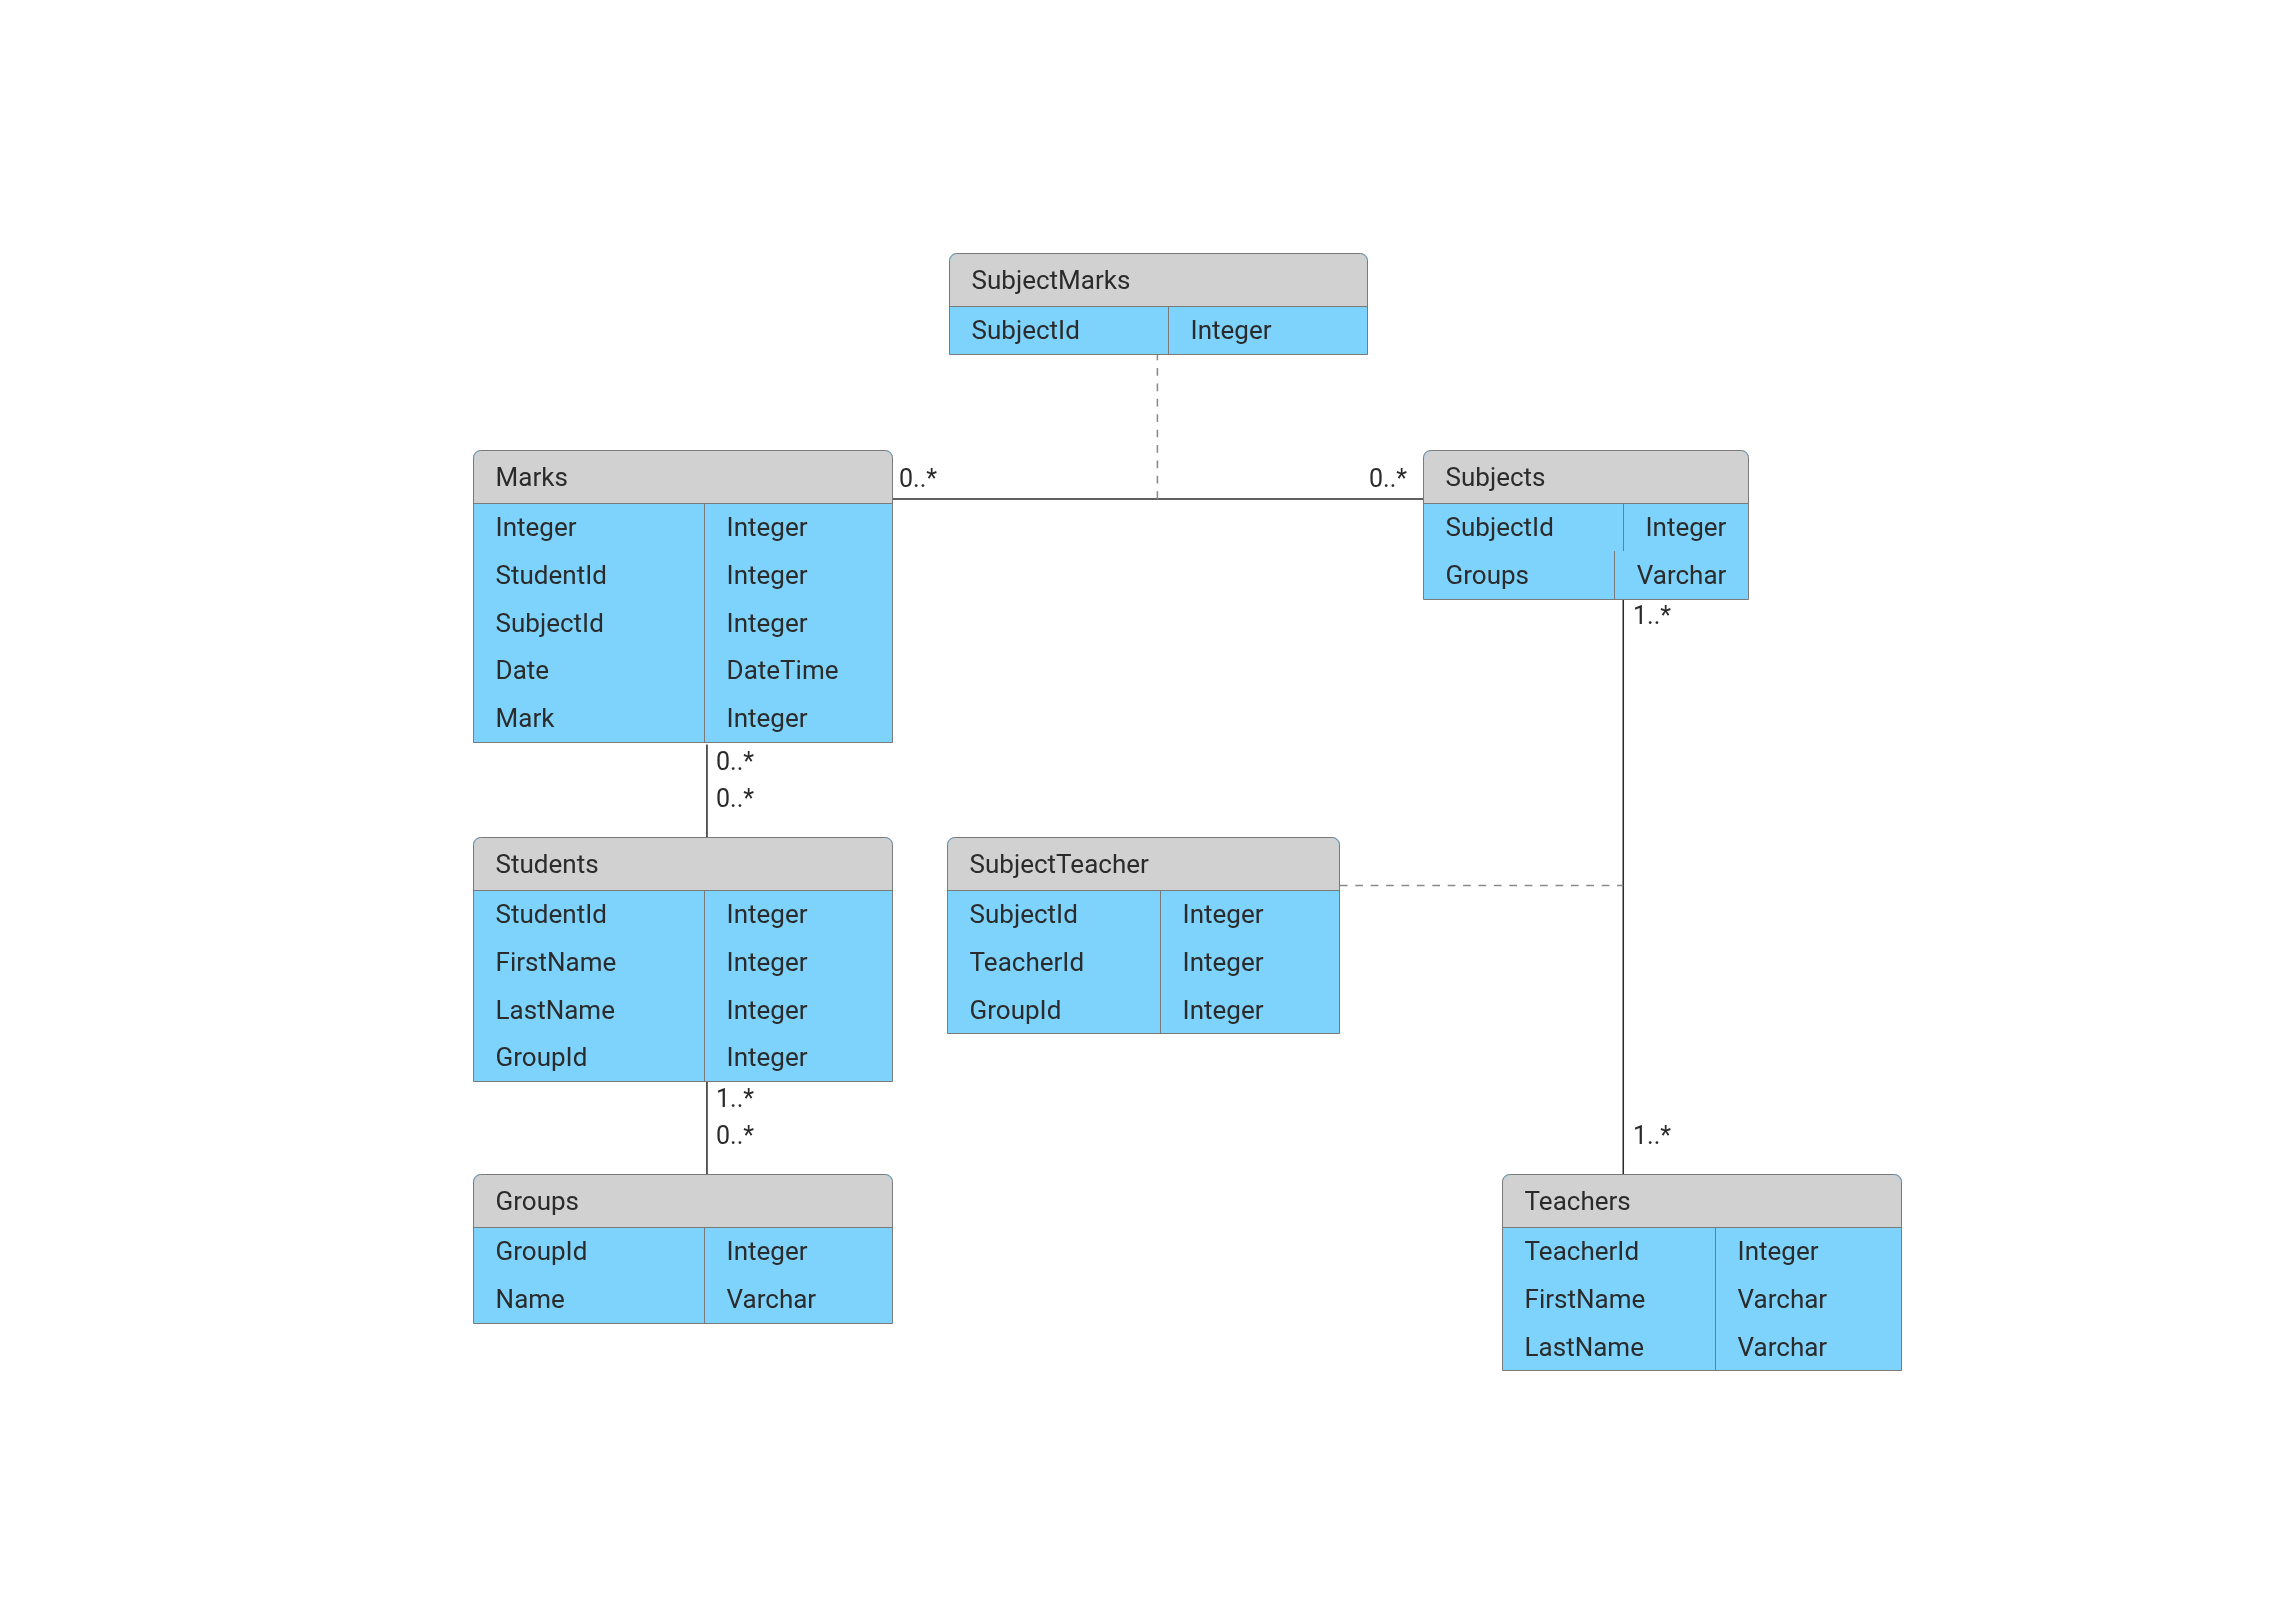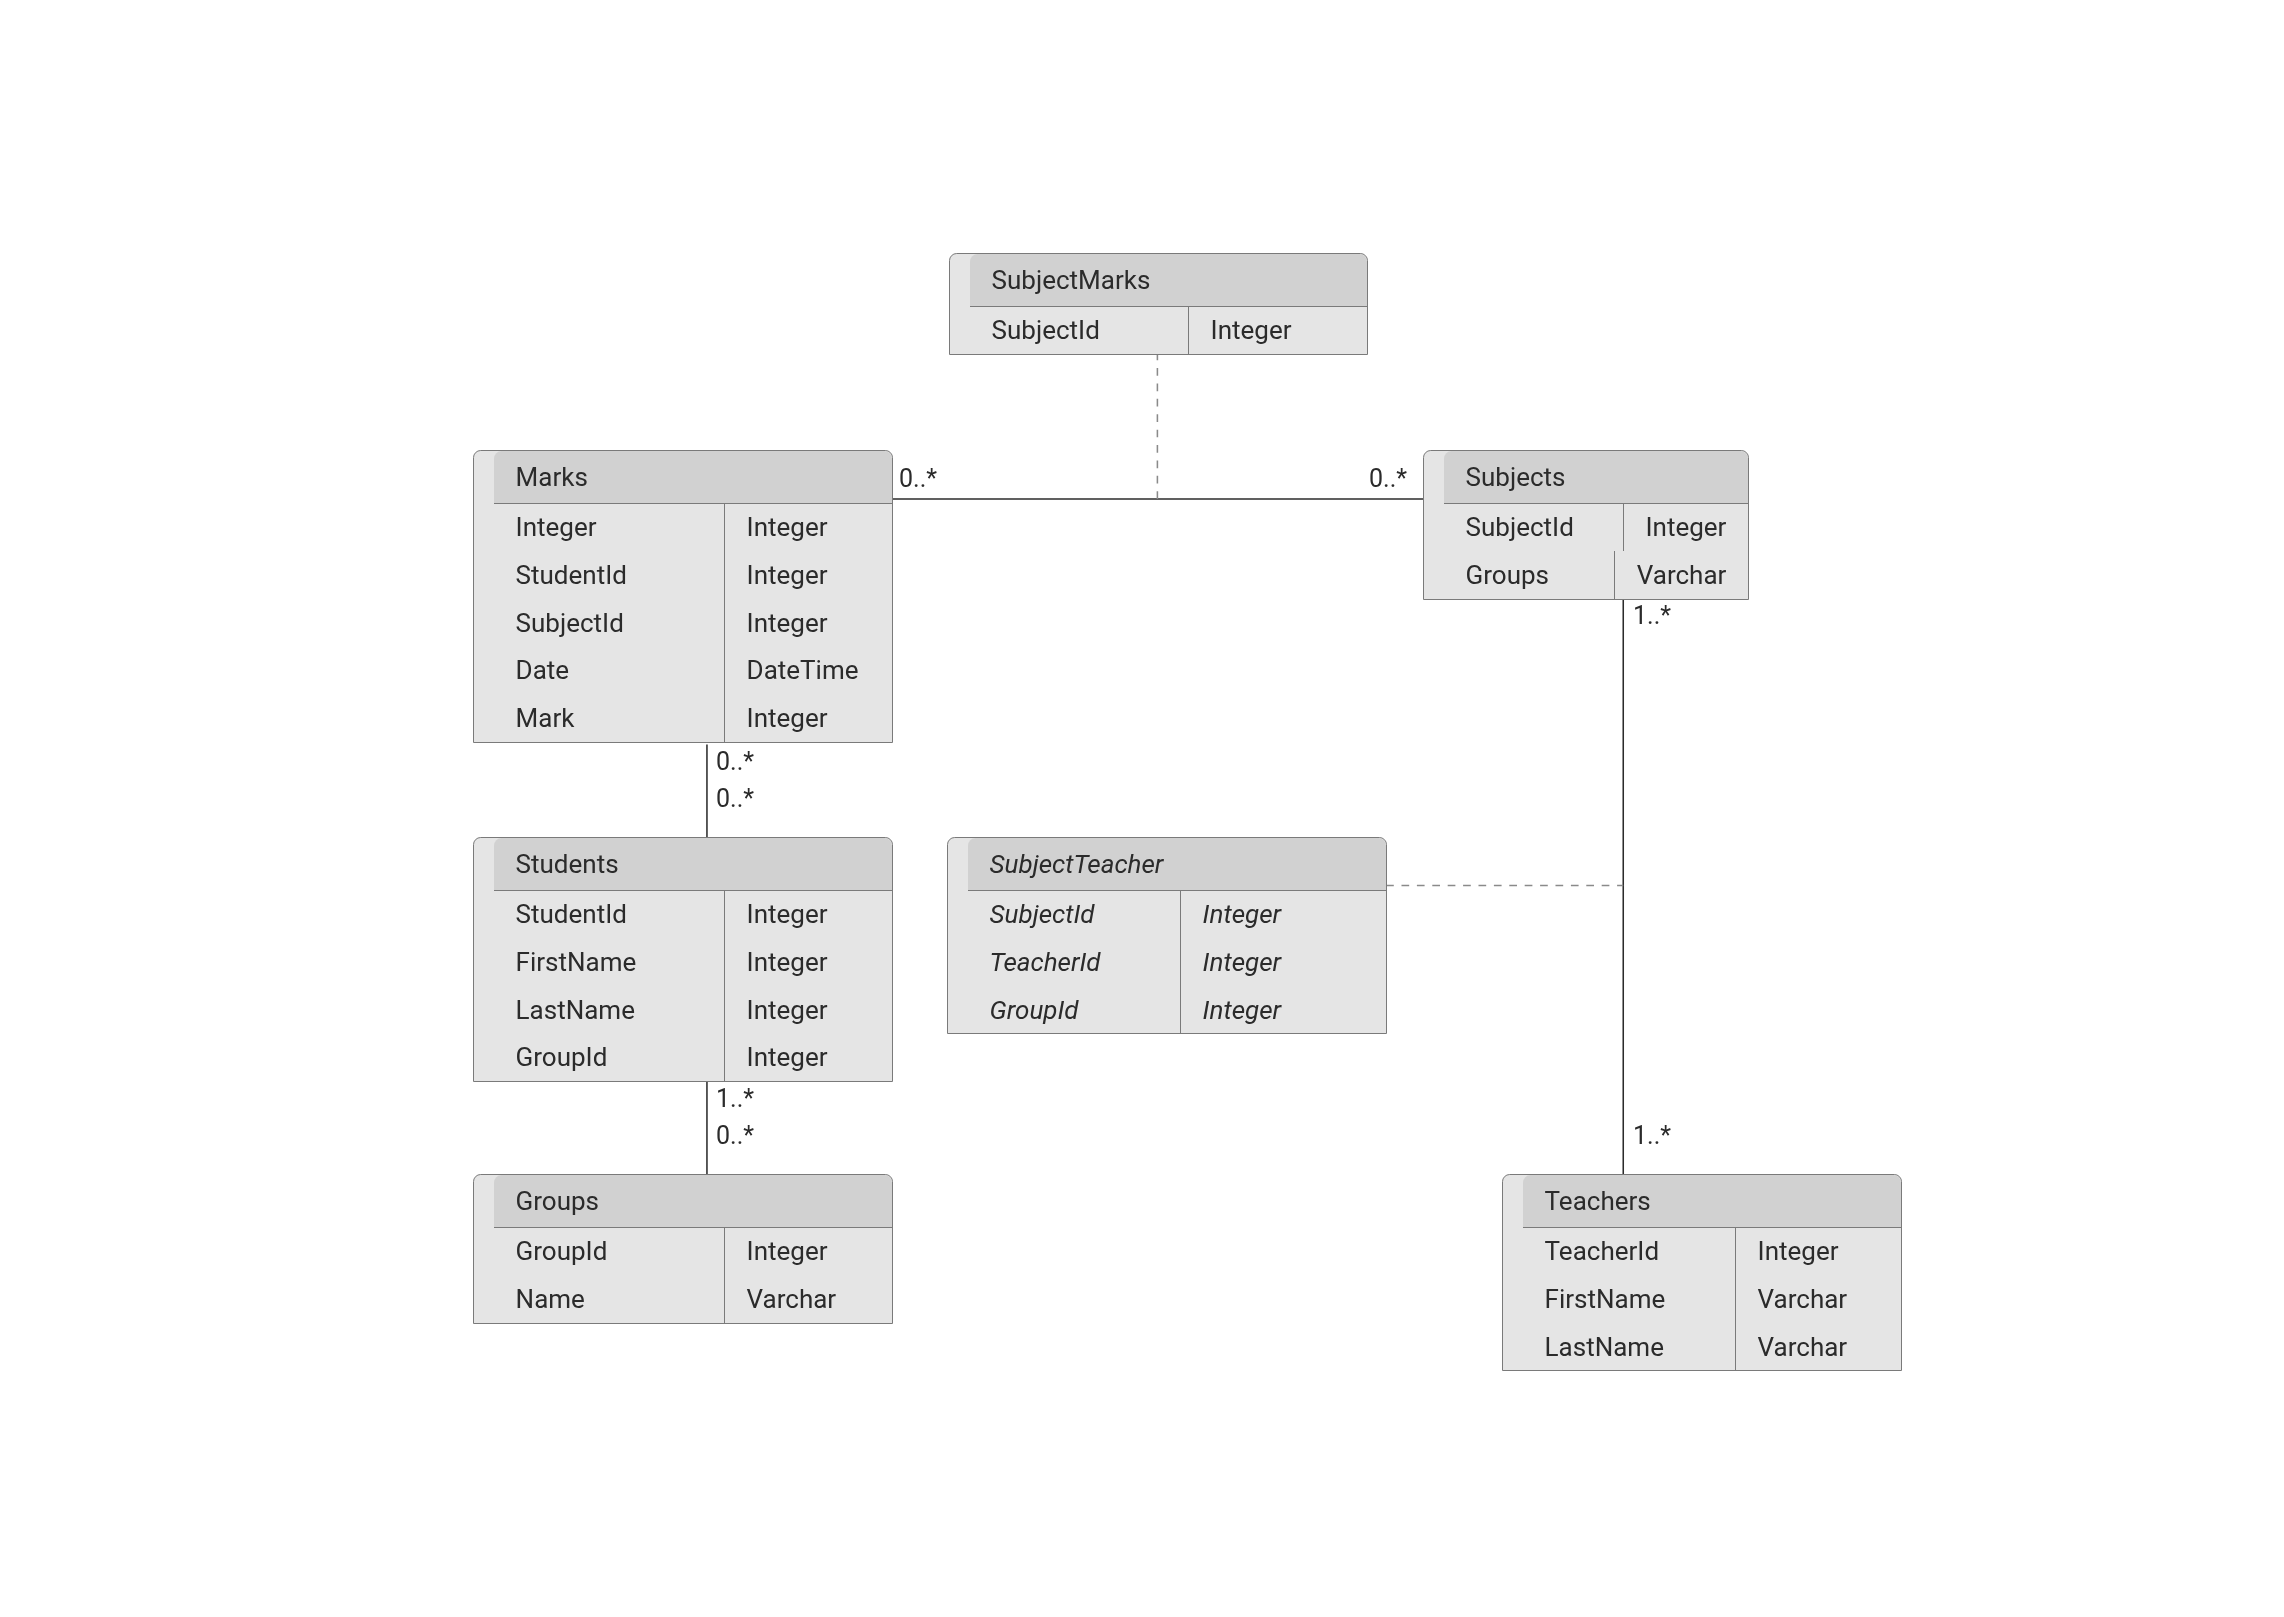--- a/index.html
+++ b/index.html
@@ -12,24 +12,23 @@
   .canvas {
     position: relative;
     width: 2284px;
     height: 1617px;
   }
   
   .entity {
     position: absolute;
     border: 0.8px solid #7a7a7a;
     border-radius: 7.7px 7.7px 0 0;
-    background: #e5e5e5;
+    background: #7dd3fc;
     box-sizing: border-box;
     overflow: hidden;
-    padding-left: 20px;
   }
   .entity .title {
     background: #d1d1d1;
     border-bottom: 0.8px solid #7a7a7a;
     padding: 10.8px 21.6px;
     font-size: 26px;
     font-weight: 400;
     border-radius: 7.7px 7.7px 0 0;
   }
   .entity .row {
@@ -166,21 +165,21 @@
         <div class="col-name" style="width:231px">LastName</div>
         <div class="col-type">Integer</div>
       </div>
       <div class="row">
         <div class="col-name" style="width:231px">GroupId</div>
         <div class="col-type">Integer</div>
       </div>
     </div>
   </div>
 
-  <div class="entity" id="ent-subjectTeacher" style="left:947px; top:837px; width:440px;font-style:italic;">
+  <div class="entity" id="ent-subjectTeacher" style="left:947px; top:837px; width:393px;">
     <div class="title">SubjectTeacher</div>
     <div class="body">
       <div class="row">
         <div class="col-name" style="width:213px">SubjectId</div>
         <div class="col-type">Integer</div>
       </div>
       <div class="row">
         <div class="col-name" style="width:213px">TeacherId</div>
         <div class="col-type">Integer</div>
       </div>

